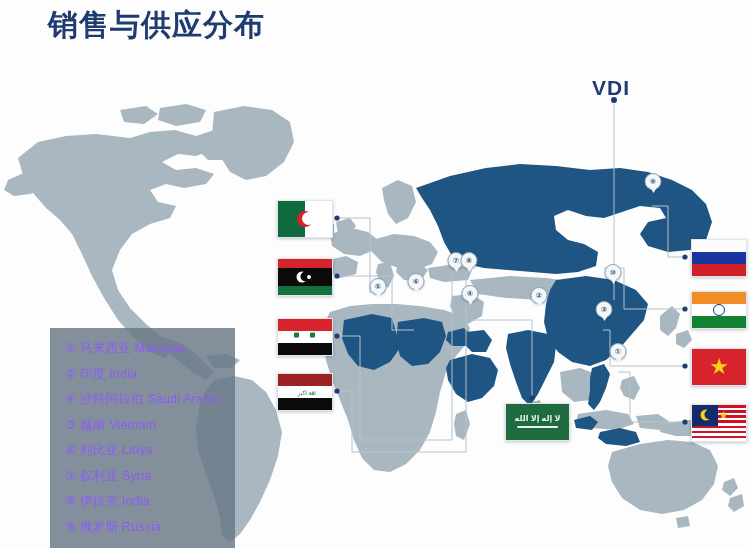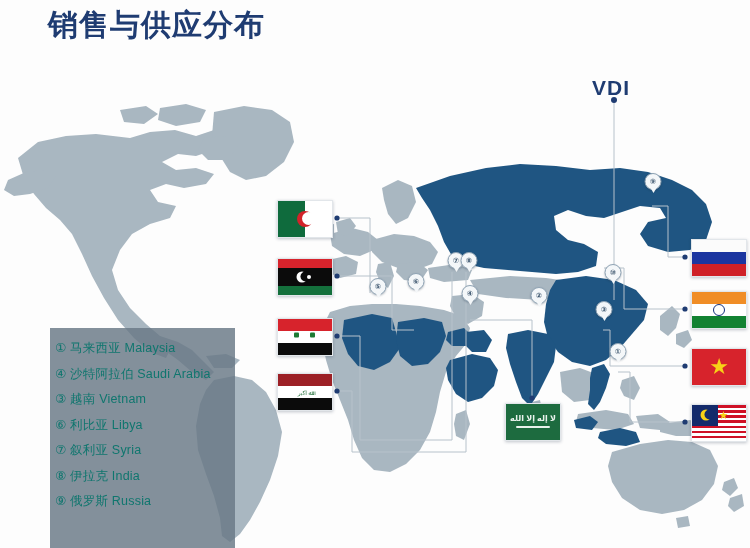--- a/index.html
+++ b/index.html
@@ -75,21 +75,21 @@
   .fl-sy .st.a{left:29%;} .fl-sy .st.b{left:59%;}
 
   
   .fl-iq .s1{top:0;height:33.3%;background:#9c2026;}
   .fl-iq .s2{top:33.3%;height:33.4%;background:#fff;}
   .fl-iq .s3{top:66.7%;height:33.3%;background:#0b0b0b;}
   .fl-iq .script{position:absolute;left:50%;top:50%;transform:translate(-50%,-50%);
      font-size:6px;color:#1c6b33;letter-spacing:.5px;white-space:nowrap;}
 
   
-  .fl-sa{background:#1d6b3f;}
+  .fl-sa{background:#1d6b3f;padding-left:9px;}
   .fl-sa .txt{position:absolute;left:50%;top:38%;transform:translate(-50%,-50%);
      color:#e9f2ec;font-size:8px;letter-spacing:.5px;white-space:nowrap;font-weight:bold;}
   .fl-sa .sword{position:absolute;left:18%;top:62%;width:64%;height:2px;background:#e9f2ec;border-radius:1px;}
 
   
   .fl-ru .s1{top:0;height:33.3%;background:#fbfbfb;}
   .fl-ru .s2{top:33.3%;height:33.4%;background:#1b35a0;}
   .fl-ru .s3{top:66.7%;height:33.3%;background:#cf2027;}
 
   
@@ -134,22 +134,22 @@
   }
   .marker .num{font-size:7.5px;color:#3d566e;font-weight:bold;line-height:1;}
 
   
   .legend{
     position:absolute;left:50px;top:328px;width:185px;height:220px;
     background:rgba(104,120,133,.82);
     z-index:45;padding:14px 0 0 0;box-sizing:border-box;
   }
   .legend-item{
-    color:#0f766e;font-size:12.5px;line-height:1;
-    padding:0 0 0 5px;margin-bottom:13px;white-space:nowrap;
+    color:#8b5cf6;font-size:12.5px;line-height:1;
+    padding:0 0 0 15px;margin-bottom:13px;white-space:nowrap;
     letter-spacing:.2px;
   }
 </style>
 </head>
 <body>
 
 <div id="stage">
 
   <div class="header">
     <div class="title-cn">销售与供应分布</div>
@@ -351,20 +351,21 @@
       </div>
       <div class="marker" style="left: 612px; top: 279px;">
         <div class="pin">
           <span class="num">⑩</span>
         </div>
       </div>
     </div>
 
   <div class="legend">
     <div class="legend-item">① 马来西亚  Malaysia</div>
+    <div class="legend-item">② 印度  India</div>
     <div class="legend-item">④ 沙特阿拉伯  Saudi Arabia</div>
     <div class="legend-item">③ 越南  Vietnam</div>
     <div class="legend-item">⑥ 利比亚  Libya</div>
     <div class="legend-item">⑦ 叙利亚  Syria</div>
     <div class="legend-item">⑧ 伊拉克  India</div>
     <div class="legend-item">⑨ 俄罗斯  Russia</div>
   </div>
 
 </div>
 

